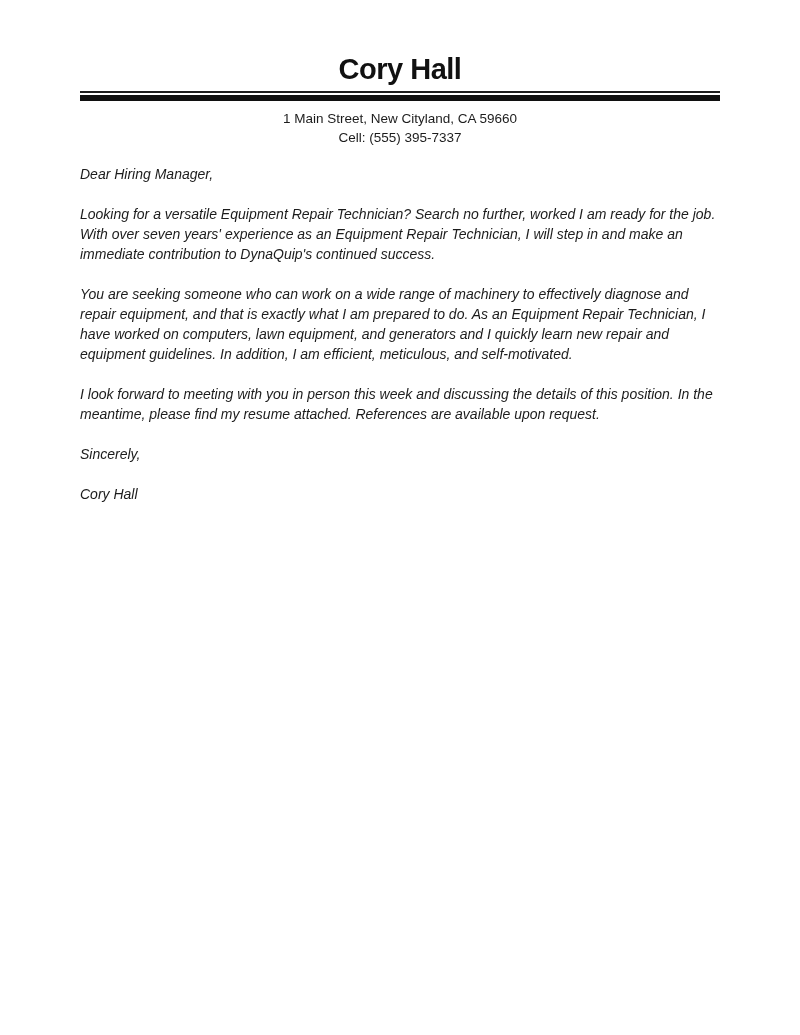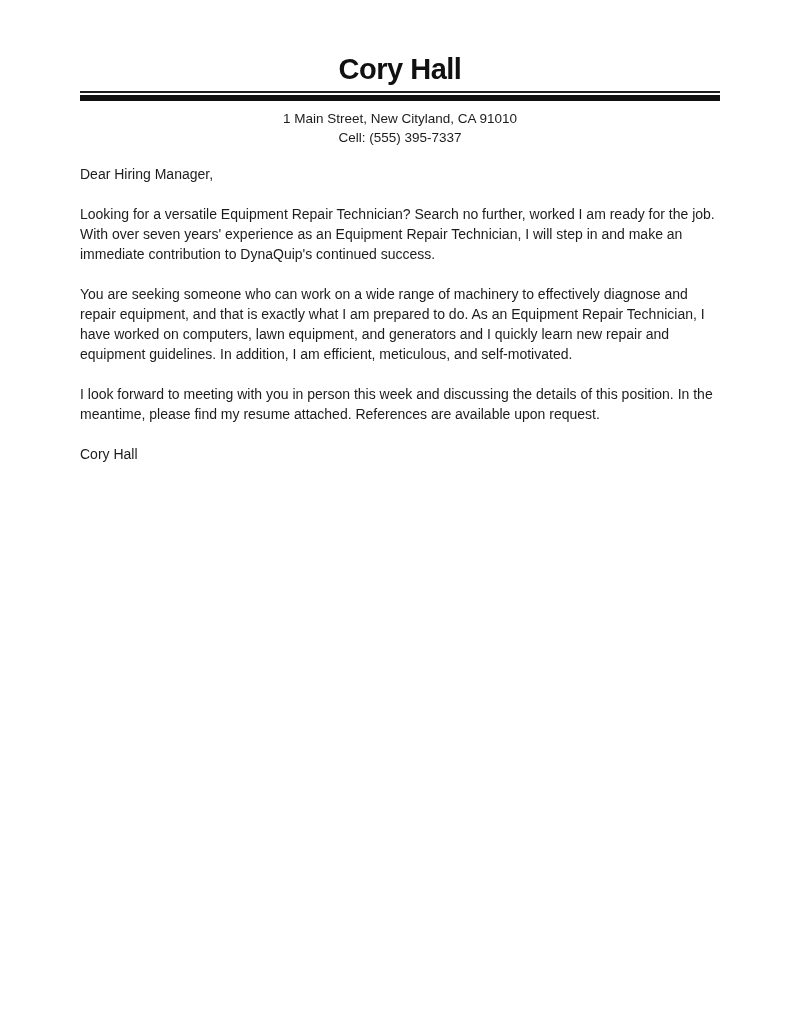--- a/index.html
+++ b/index.html
@@ -47,48 +47,50 @@
     color: #1c1c1c;
   }
   .contact-line {
     margin: 0;
   }
   .body-block {
     margin-top: 17px;
     font-size: 14px;
     line-height: 20px;
     color: #1c1c1c;
+    font-style: italic;
   }
   .body-block p {
     margin: 0 0 20px 0;
   }
   .signature-name {
     margin-top: 42px;
   }
 </style>
 </head>
 <body>
 
 <div class="page">
 
   <h1 class="letter-name">Cory Hall</h1>
 
   <div class="double-rule"></div>
 
   <div class="contact-block">
-    <p class="contact-line">1 Main Street, New Cityland, CA 91010</p>
+    <p class="contact-line">1 Main Street, New Cityland, CA 59660</p>
     <p class="contact-line">Cell: (555) 395-7337</p>
   </div>
 
   <div class="body-block">
     <p>Dear Hiring Manager,</p>
 
     <p>Looking for a versatile Equipment Repair Technician? Search no further, worked I am ready for the job. With over seven years' experience as an Equipment Repair Technician, I will step in and make an immediate contribution to DynaQuip's continued success.</p>
 
     <p>You are seeking someone who can work on a wide range of machinery to effectively diagnose and repair equipment, and that is exactly what I am prepared to do. As an Equipment Repair Technician, I have worked on computers, lawn equipment, and generators and I quickly learn new repair and equipment guidelines. In addition, I am efficient, meticulous, and self-motivated.</p>
 
     <p>I look forward to meeting with you in person this week and discussing the details of this position. In the meantime, please find my resume attached. References are available upon request.</p>
 
+    <p>Sincerely,</p>
 
     <p class="signature-name">Cory Hall</p>
   </div>
 
 </div>
 
 </body></html>

